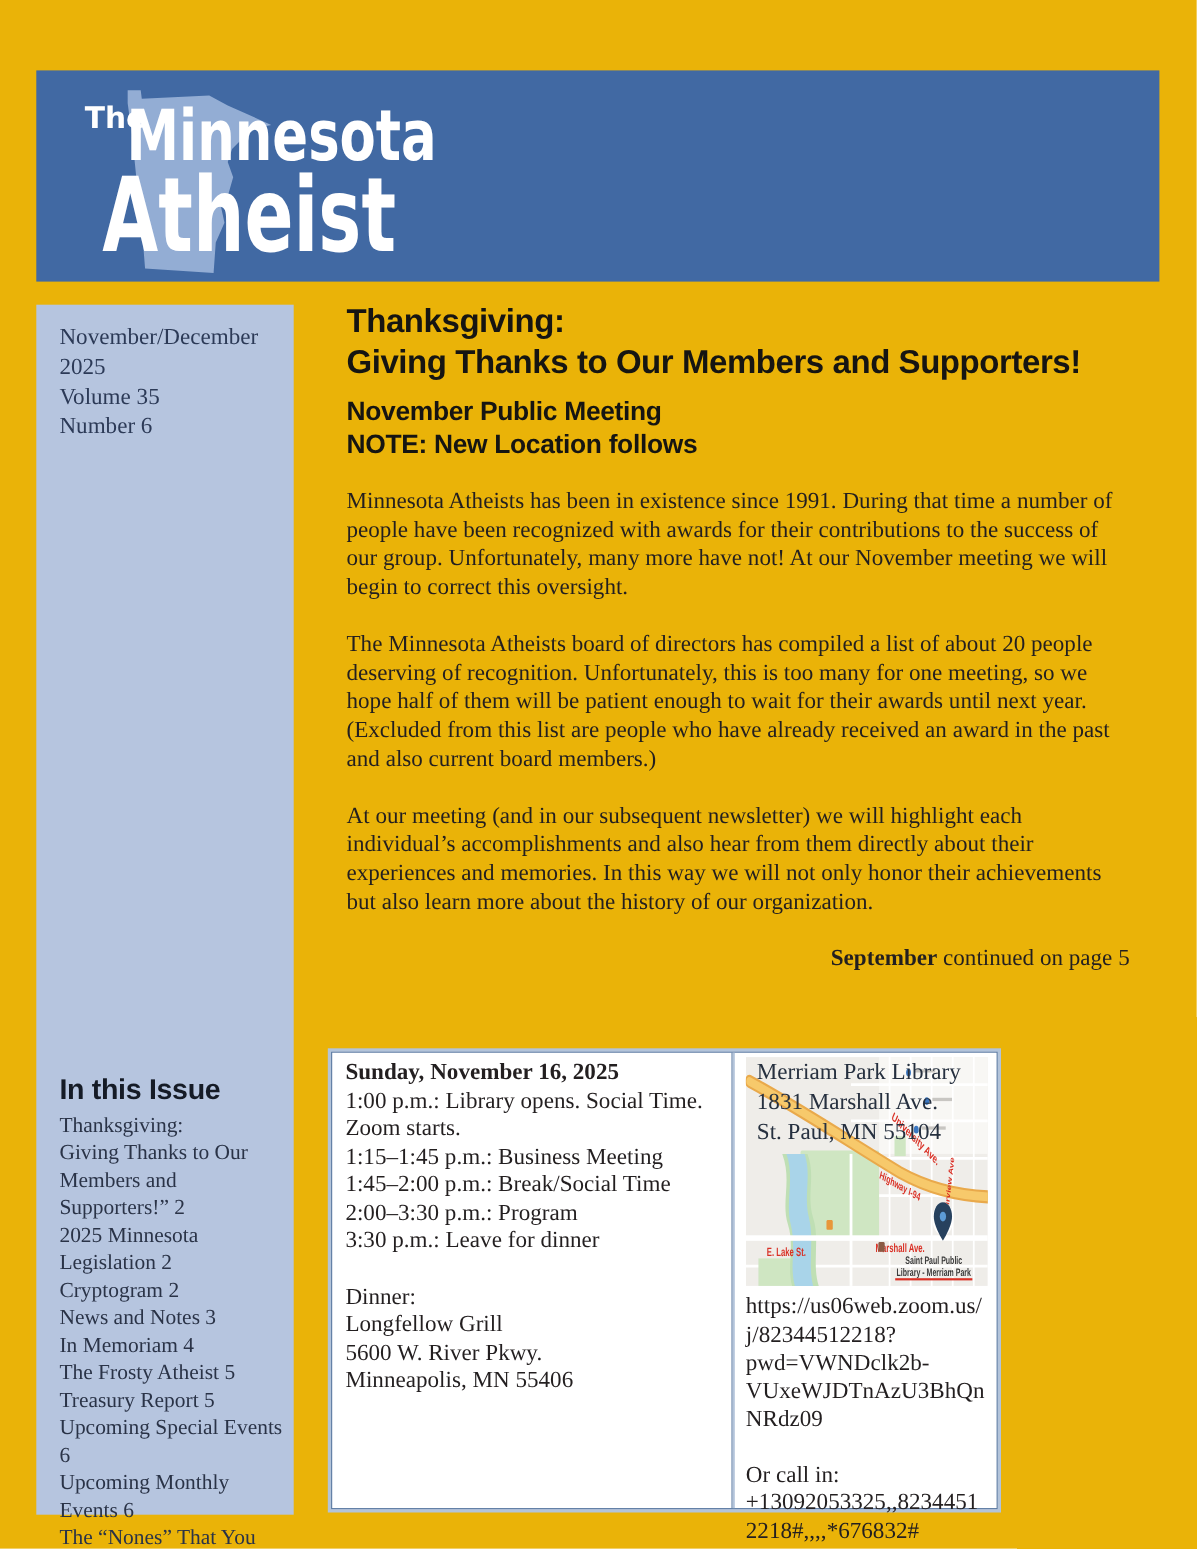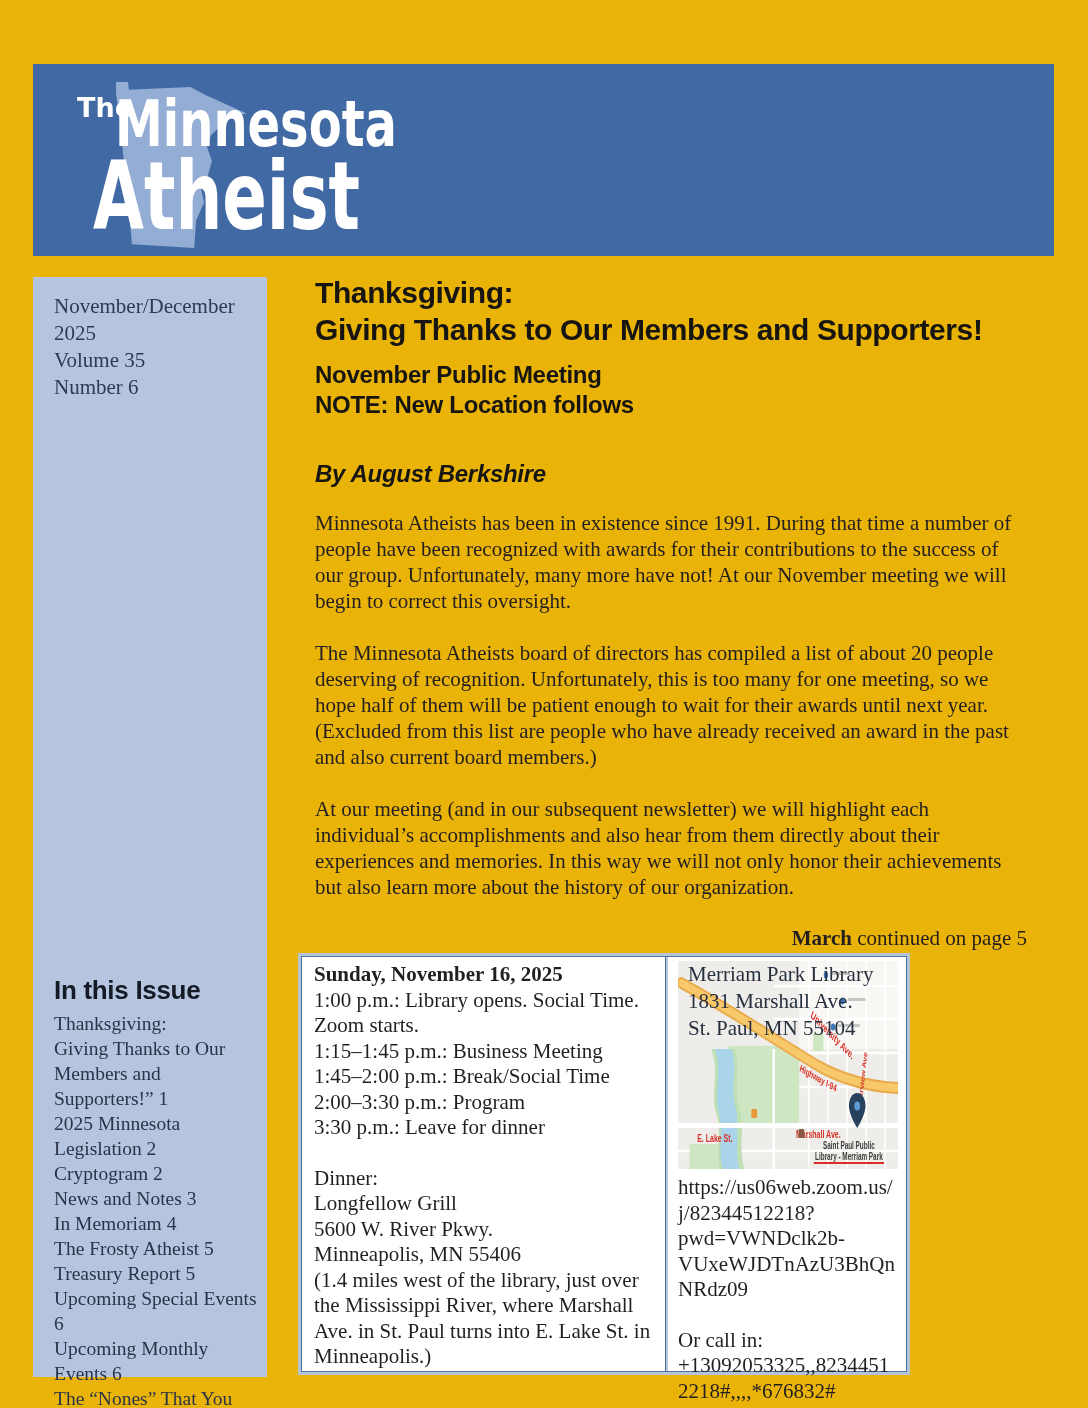--- a/index.html
+++ b/index.html
@@ -85,21 +85,21 @@
     <div>November/December</div>
         <div>2025</div>
         <div>Volume 35</div>
         <div>Number 6</div>
       </div>
     <div class="in-this-issue">
       <h2>In this Issue</h2>
       <ul class="toc">
 
       <li>Thanksgiving:</li>
-          <li>Giving Thanks to Our Members and Supporters!” 1</li>
+          <li>Giving Thanks to Our Members and Supporters!” 2</li>
           <li>2025 Minnesota Legislation 2</li>
           <li>Cryptogram 2</li>
           <li>News and Notes 3</li>
           <li>In Memoriam 4</li>
           <li>The Frosty Atheist 5</li>
           <li>Treasury Report 5</li>
           <li>Upcoming Special Events 6</li>
           <li>Upcoming Monthly Events 6</li>
           <li>The “Nones” That You Know 7</li>
         </ul>
@@ -108,29 +108,28 @@
 
   <div class="main">
     <div class="headline">
       <div>Thanksgiving:</div>
       <div>Giving Thanks to Our Members and Supporters!</div>
     </div>
     <div class="subhead">
       <div>November Public Meeting</div>
       <div>NOTE: New Location follows</div>
     </div>
-    <div class="byline">By August Berkshire</div>
     <div class="body-copy">
 
     <p>Minnesota Atheists has been in existence since 1991. During that time a number of people have been recognized with awards for their contributions to the success of our group. Unfortunately, many more have not! At our November meeting we will begin to correct this oversight.</p>
         <p>The Minnesota Atheists board of directors has compiled a list of about 20 people deserving of recognition. Unfortunately, this is too many for one meeting, so we hope half of them will be patient enough to wait for their awards until next year. (Excluded from this list are people who have already received an award in the past and also current board members.)</p>
         <p>At our meeting (and in our subsequent newsletter) we will highlight each individual’s accomplishments and also hear from them directly about their experiences and memories. In this way we will not only honor their achievements but also learn more about the history of our organization.</p>
       </div>
     <div class="continued">
-      <b>March</b><span> continued on page 5</span>
+      <b>September</b><span> continued on page 5</span>
     </div>
   </div>
 
   <div class="event-box">
     <div class="box-left">
       <div class="event-date">Sunday, November 16, 2025</div>
       <div>
 
       <div class="sched-line">1:00 p.m.: Library opens. Social Time. Zoom starts.</div>
           <div class="sched-line">1:15–1:45 p.m.: Business Meeting</div>
@@ -138,21 +137,20 @@
           <div class="sched-line">2:00–3:30 p.m.: Program</div>
           <div class="sched-line">3:30 p.m.: Leave for dinner</div>
         </div>
       <div class="blank-line"></div>
       <div>Dinner:</div>
       <div>
 
       <div>Longfellow Grill</div>
           <div>5600 W. River Pkwy.</div>
           <div>Minneapolis, MN 55406</div>
-          <div>(1.4 miles west of the library, just over the Mississippi River, where Marshall Ave. in St. Paul turns into E. Lake St. in Minneapolis.)</div>
         </div>
     </div>
 
     <div class="box-right">
       <div class="map-wrap">
         <svg class="map-svg" viewBox="0 0 345 208" preserveAspectRatio="none">
           <rect x="0" y="0" width="345" height="208" fill="#EFEDE9"></rect>
           <rect x="190" y="0" width="155" height="88" fill="#F8F7F4"></rect>
           <g stroke="#FFFFFF" stroke-width="2.5">
             <line x1="205" y1="0" x2="205" y2="208"></line>

